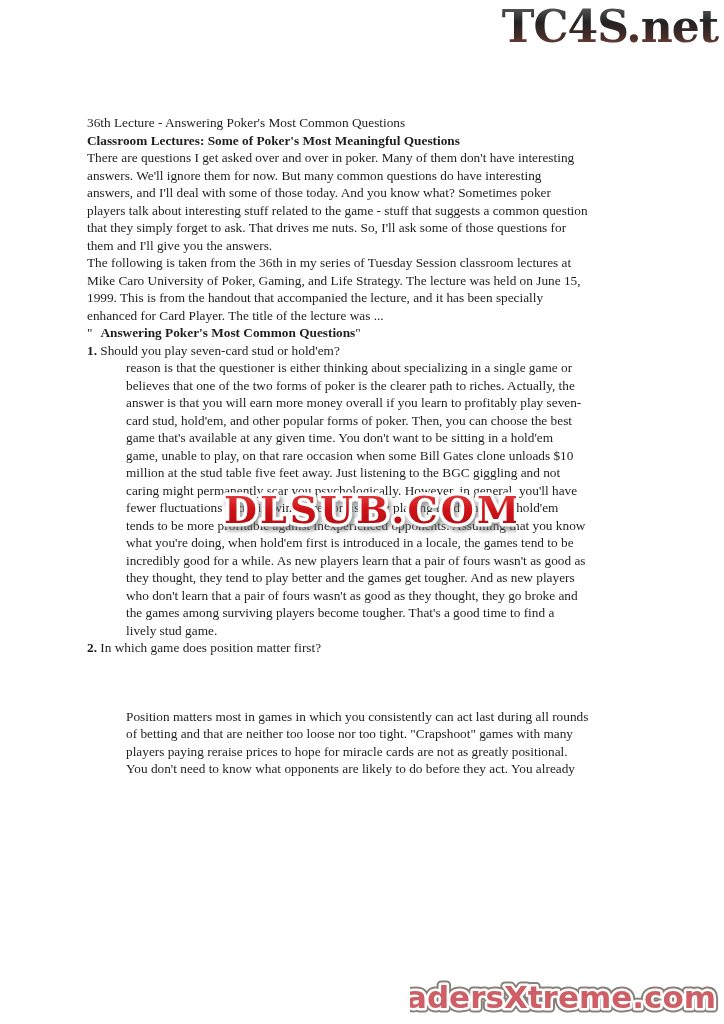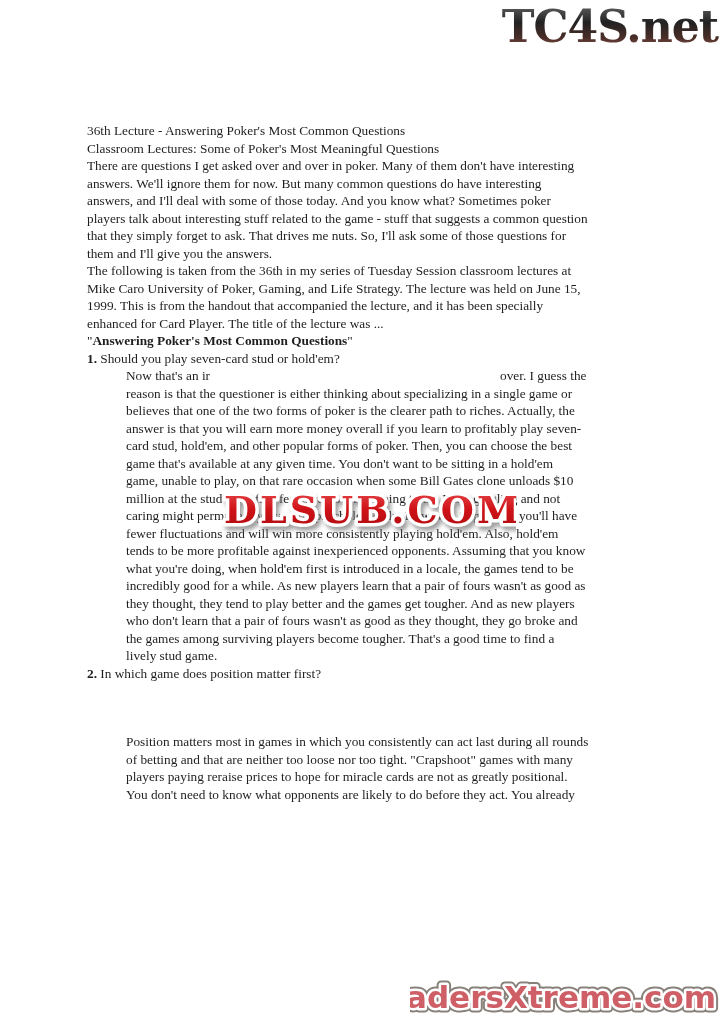--- a/index.html
+++ b/index.html
@@ -1,31 +1,31 @@
 <!DOCTYPE html>
 <html><head>
 <meta charset="utf-8">
 <style>
   html,body{margin:0;padding:0;}
   body{
     width:724px;height:1024px;background:#ffffff;position:relative;overflow:hidden;
     font-family:"Liberation Serif","DejaVu Serif",serif;color:#1e1e1e;
   }
   .page{position:absolute;inset:0;background:#ffffff;border-radius:7px;}
-  .content{position:absolute;left:87px;top:16px;width:610px;padding-top:106px;
+  .content{position:absolute;left:87px;top:8px;width:610px;padding-top:106px;
     font-size:13.3px;line-height:17.5px;}
   .content p{margin:0;white-space:pre;}
   .header-line{margin-top:0;}
   .intro-title{margin-top:32px;font-weight:bold;}
   .intro-subtitle{font-style:italic;}
-  .section-heading{margin-top:16px;font-weight:normal;}
+  .section-heading{margin-top:16px;font-weight:bold;}
   .para-overview{margin-top:15px;}
   .para-source{margin-top:13px;}
   .lecture-title{margin-top:14px;}
-  .lecture-title .lt-bold{font-weight:bold;}
+  .lecture-title .lt-bold{font-weight:bold;margin-left:8px;}
   .question{margin-top:16px;}
   .question-2{margin-top:6px;}
   .qnum{font-weight:bold;}
   .answer{margin-left:39px;}
   .answer-line1{margin-top:15px;white-space:nowrap;}
   .answer-line2{margin-top:16px;white-space:pre;}
   .wm-gap{display:inline-block;width:290px;height:1px;}
   .answer-rest{white-space:pre;}
   
   .logo-top{position:absolute;top:2px;right:2px;}
@@ -65,21 +65,20 @@
     <p class="para-source">The following is taken from the 36th in my series of Tuesday Session classroom lectures at
 Mike Caro University of Poker, Gaming, and Life Strategy. The lecture was held on June 15,
 1999. This is from the handout that accompanied the lecture, and it has been specially
 enhanced for Card Player. The title of the lecture was ...</p>
 
     <p class="lecture-title"><span>"</span><span class="lt-bold">Answering Poker's Most Common Questions</span><span>"</span></p>
 
     <p class="question question-1"><span class="qnum">1.</span><span> Should you play seven-card stud or hold'em?</span></p>
 
     <div class="answer">
-      <p class="answer-line1"><span>Now that's an ir</span><span class="wm-gap"></span><span>over. I guess the</span></p>
       <p class="answer-rest">reason is that the questioner is either thinking about specializing in a single game or
 believes that one of the two forms of poker is the clearer path to riches. Actually, the
 answer is that you will earn more money overall if you learn to profitably play seven-
 card stud, hold'em, and other popular forms of poker. Then, you can choose the best
 game that's available at any given time. You don't want to be sitting in a hold'em
 game, unable to play, on that rare occasion when some Bill Gates clone unloads $10
 million at the stud table five feet away. Just listening to the BGC giggling and not
 caring might permanently scar you psychologically. However, in general, you'll have
 fewer fluctuations and will win more consistently playing hold'em. Also, hold'em
 tends to be more profitable against inexperienced opponents. Assuming that you know

